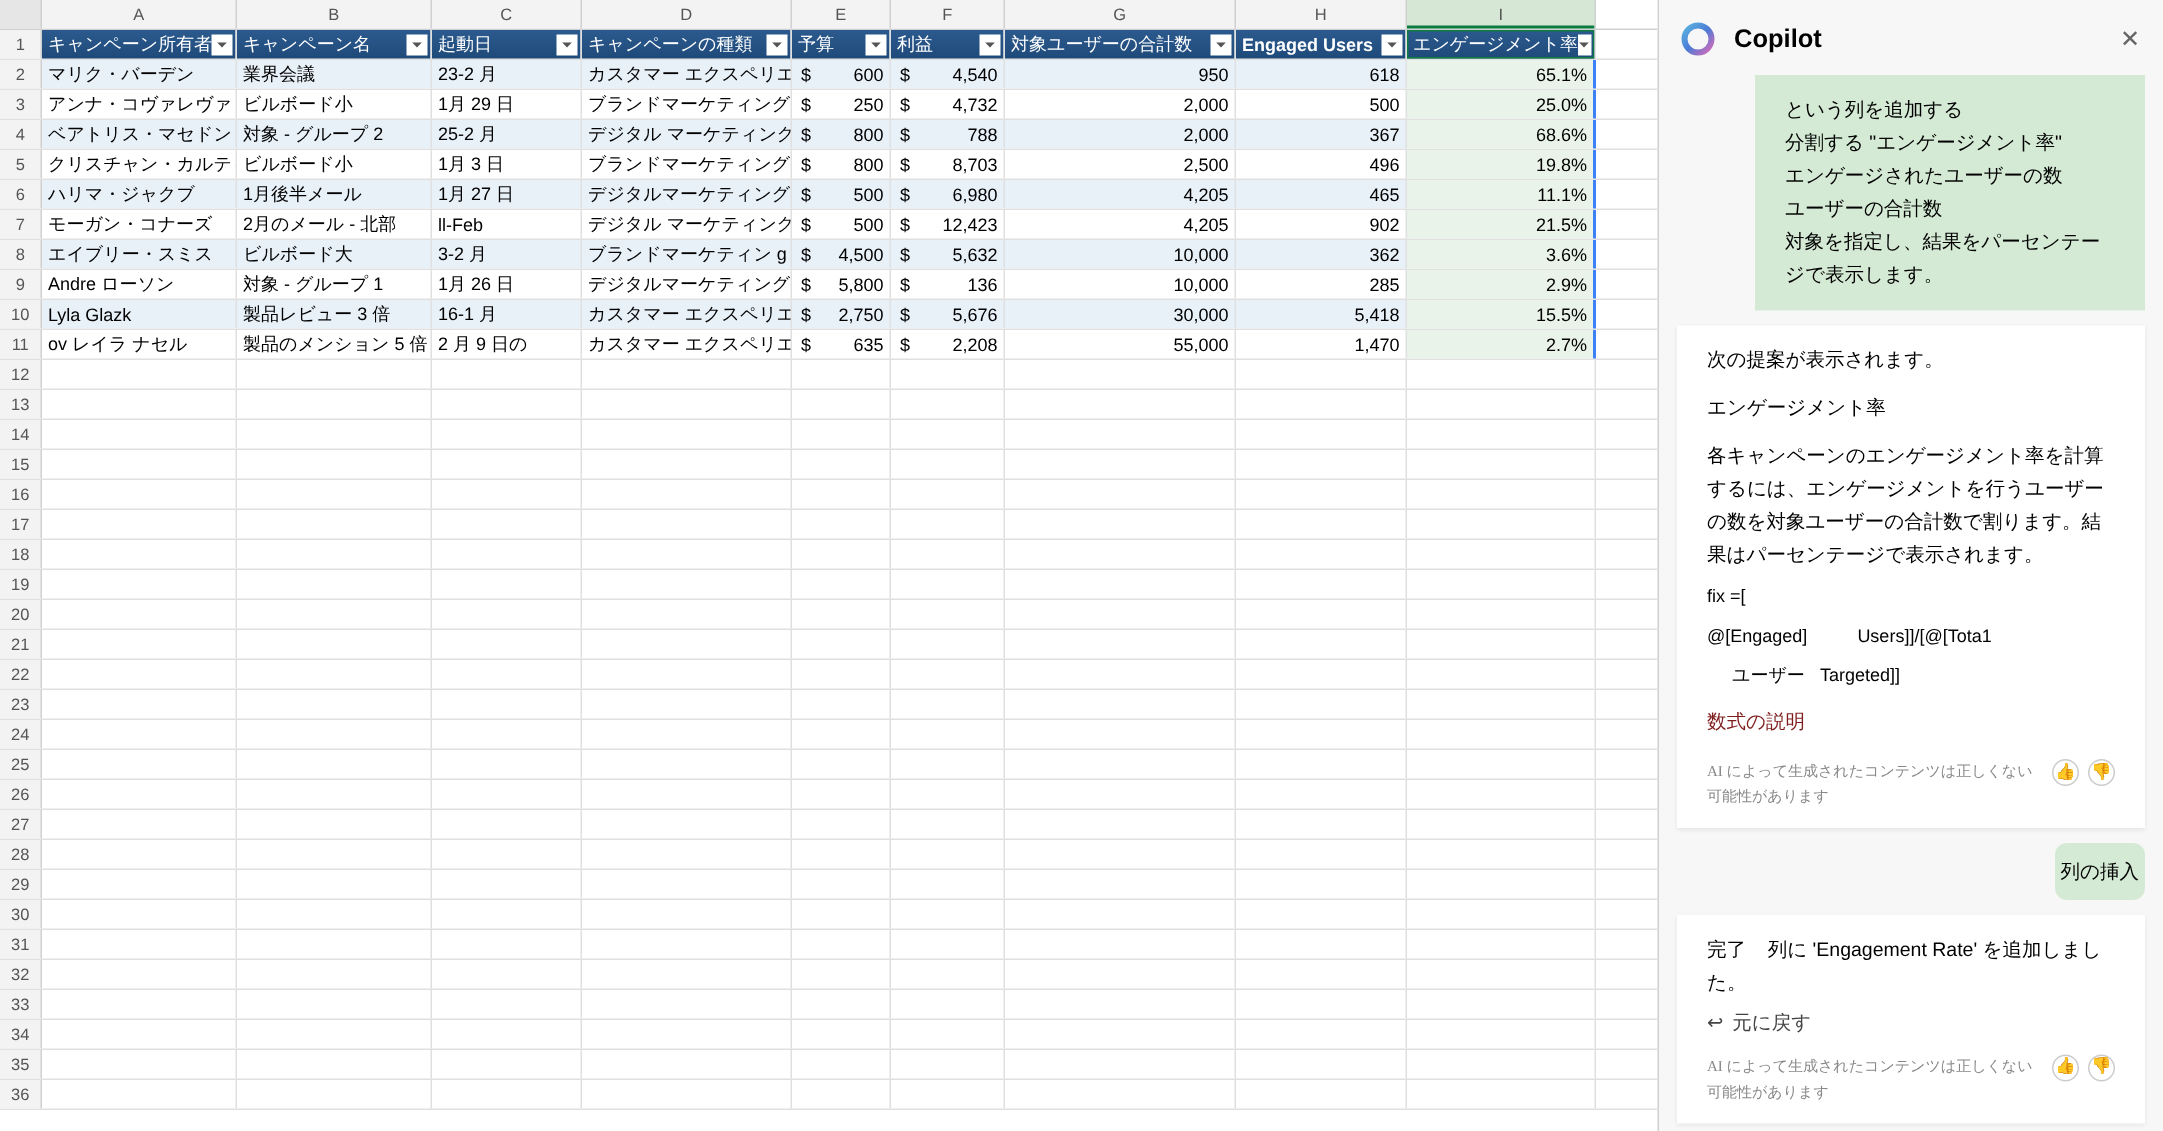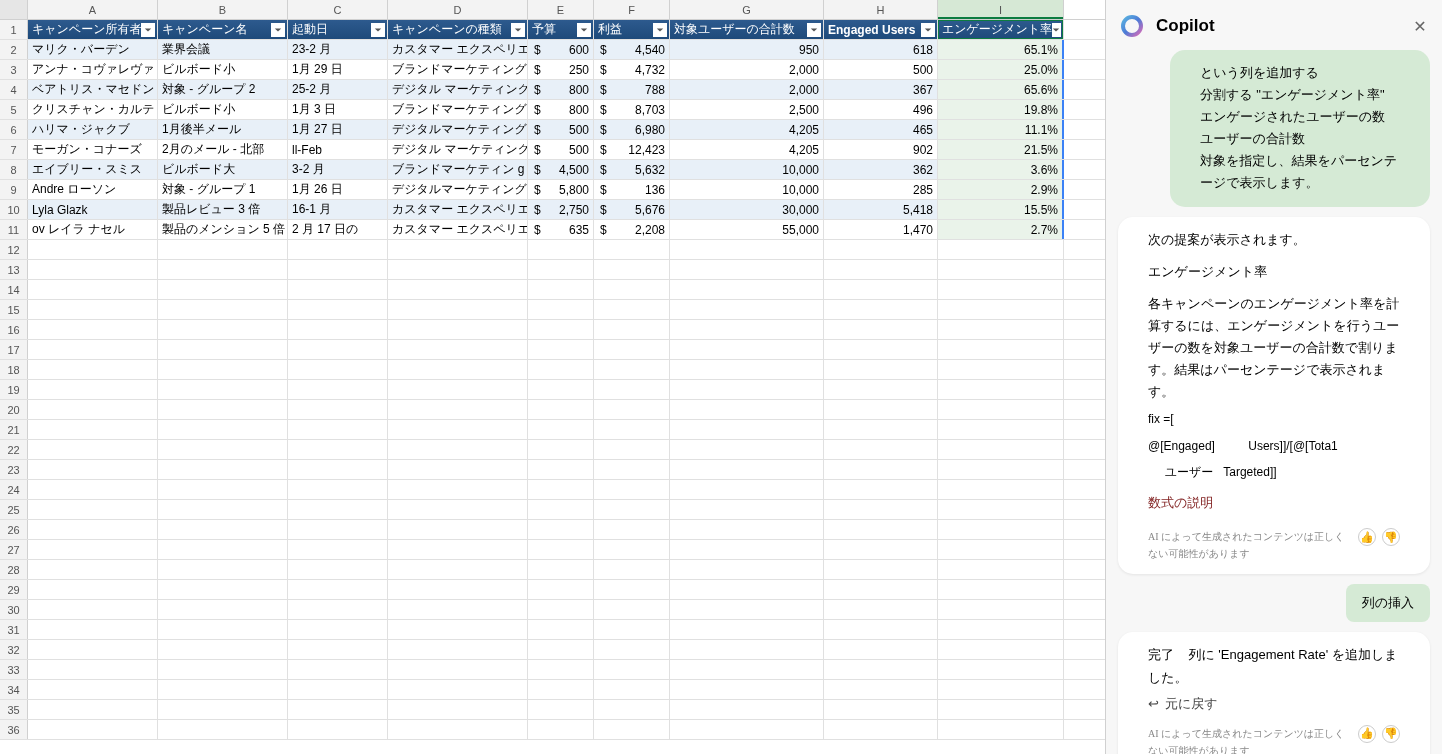--- a/index.html
+++ b/index.html
@@ -24,31 +24,31 @@
 .cell.cur .sy { position: absolute; left: 6px; }
 .cell.pct { background: #eaf3ea; }
 .cell.sel-col { border-right: 2px solid #3b82f6; }
 .row.header .cell.wI { box-shadow: inset 0 0 0 1px #0d7c41; }
 .copilot { width: 336px; background: #f7f7f7; display: flex; flex-direction: column; padding: 12px; gap: 10px; overflow-y: auto; }
 .cp-head { display: flex; align-items: center; gap: 10px; }
 .cp-logo { width: 28px; height: 28px; border-radius: 50%; display: flex; align-items: center; justify-content: center; }
 .cp-logo svg { width: 24px; height: 24px; }
 .cp-title { font-size: 17px; font-weight: 600; flex: 1; }
 .cp-close { width: 20px; height: 20px; cursor: pointer; display: flex; align-items: center; justify-content: center; font-size: 16px; color: #666; }
-.bubble { padding: 12px 30px; border-radius: 15px; font-size: 13px; line-height: 1.7; }
+.bubble { padding: 12px 20px; border-radius: 0; font-size: 13px; line-height: 1.7; }
 .bubble.user { background: #d5ead5; align-self: flex-end; max-width: 260px; }
 .bubble.assistant { background: #fff; box-shadow: 0 1px 3px rgba(0,0,0,.08); }
 .bubble .h { margin-bottom: 10px; }
 .formula { font-family: Liberation Sans, sans-serif; font-size: 12px; margin: 6px 0; }
 .sub { margin-top: 10px; color: #333; }
 .link { color: #7f1d1d; cursor: pointer; }
 .disclaim { font-size: 10px; color: #888; display: flex; justify-content: space-between; gap: 6px; font-family: Liberation Serif, serif; }
 .fb { display: flex; gap: 6px; }
 .fb span { width: 18px; height: 18px; border-radius: 50%; border: 1px solid #ccc; display: flex; align-items: center; justify-content: center; font-size: 11px; cursor: pointer; color: #888; }
-.btn-ins { align-self: flex-end; background: #d5ead5; border-radius: 8px; padding: 10px 16px; font-size: 13px; }
+.btn-ins { align-self: flex-end; background: #d5ead5; border-radius: 8px; padding: 10px 4px; font-size: 13px; }
 .undo { color: #444; display: flex; align-items: center; gap: 6px; margin-top: 4px; cursor: pointer; }
 .undo-ico { font-size: 13px; }
 </style>
 </head>
 <body>
 
 <div class="sheet-area">
   <div class="col-headers">
     <div class="corner"></div>
   <div class="colh wA">A</div>
@@ -182,21 +182,21 @@
         <div class="cell wE r-alt cur">
           <span class="sy">$</span>
           <span>800</span>
         </div>
         <div class="cell wF r-alt cur">
           <span class="sy">$</span>
           <span>788</span>
         </div>
         <div class="cell wG r-alt num">2,000</div>
         <div class="cell wH r-alt num">367</div>
-        <div class="cell wI r-alt pct sel-col">65.6%</div>
+        <div class="cell wI r-alt pct sel-col">68.6%</div>
       </div>
       <div class="row">
         <div class="rowh">5</div>
         <div class="cell wA">クリスチャン・カルティエ</div>
         <div class="cell wB">ビルボード小</div>
         <div class="cell wC">1月 3 日</div>
         <div class="cell wD">ブランドマーケティング</div>
         <div class="cell wE cur">
           <span class="sy">$</span>
           <span>800</span>
@@ -296,21 +296,21 @@
           <span>5,676</span>
         </div>
         <div class="cell wG r-alt num">30,000</div>
         <div class="cell wH r-alt num">5,418</div>
         <div class="cell wI r-alt pct sel-col">15.5%</div>
       </div>
       <div class="row">
         <div class="rowh">11</div>
         <div class="cell wA">ov レイラ ナセル</div>
         <div class="cell wB">製品のメンション 5 倍</div>
-        <div class="cell wC">2 月 17 日の</div>
+        <div class="cell wC">2 月 9 日の</div>
         <div class="cell wD">カスタマー エクスペリエンス</div>
         <div class="cell wE cur">
           <span class="sy">$</span>
           <span>635</span>
         </div>
         <div class="cell wF cur">
           <span class="sy">$</span>
           <span>2,208</span>
         </div>
         <div class="cell wG num">55,000</div>

